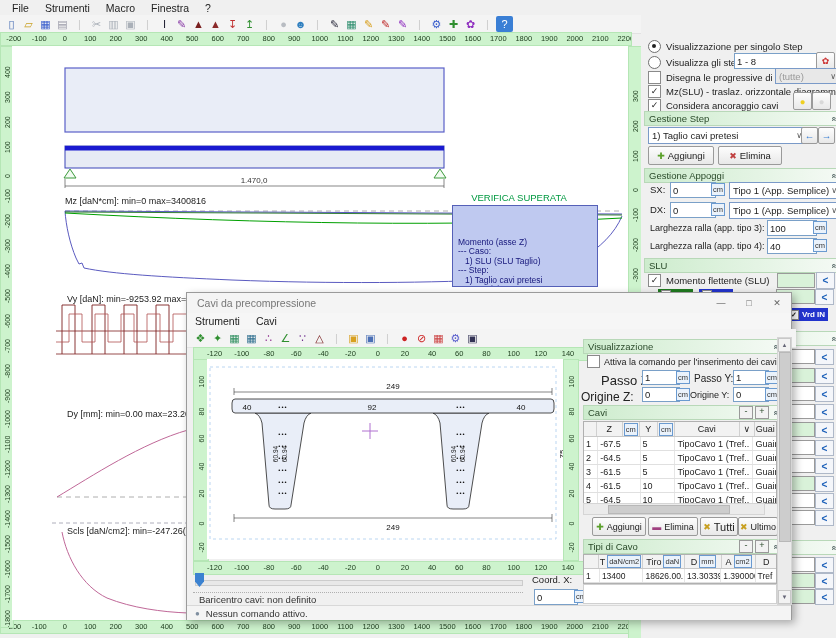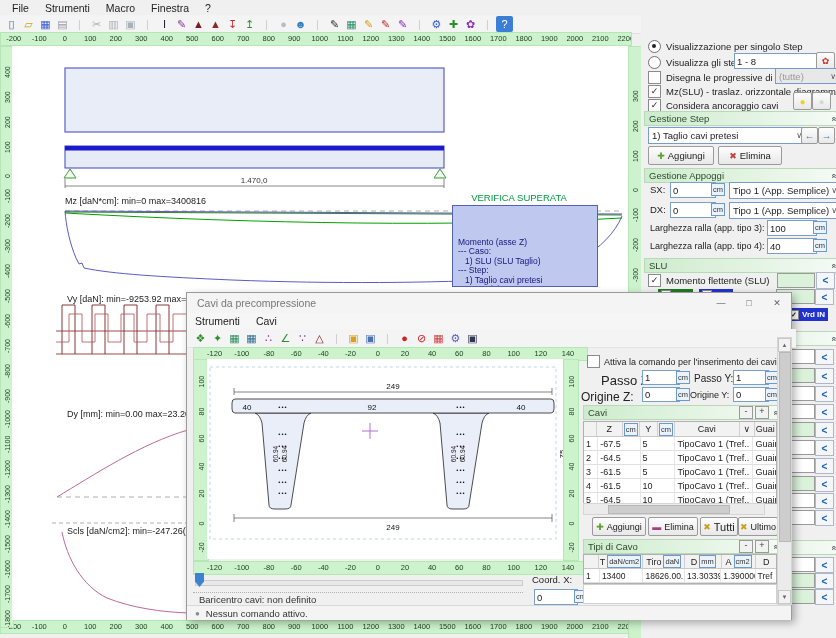--- a/index.html
+++ b/index.html
@@ -565,20 +565,24 @@
     <div class="lbl" style="left:345px;top:281px">Coord. X:</div>
     <div class="tbox ab" style="left:347px;top:296px;width:38px;height:14px">0</div>
     <span class="chip ab" style="left:387px;top:297px">cm</span>
     <div class="ab" style="left:6px;top:299px;width:330px;border-top:1px dotted #b0b0b0"></div>
     <div class="lbl" style="left:12px;top:301px;color:#333">Baricentro cavi: non definito</div>
     <div class="statusbar ab">
       <span style="margin-left:8px;color:#7f8fa0;font-size:8px">●</span>
       <span style="margin-left:6px">Nessun comando attivo.</span>
     </div>
 
+    <div class="sect ab" style="left:396px;top:46px;width:190px">
+      <span>Visualizzazione</span>
+      <span class="collapse">«</span>
+    </div>
     <div class="ab" style="left:400px;top:62px;display:flex;gap:4px;align-items:center">
       <span class="cb"></span>
       <span style="font-size:9px;white-space:nowrap">Attiva la comando per l'inserimento dei cavi</span>
     </div>
     <div class="lbl" style="left:414px;top:80px;font-size:13px">Passo Z:</div>
     <div class="tbox ab" style="left:455px;top:77px;width:32px;height:13px">1</div>
     <span class="chip ab" style="left:489px;top:78px">cm</span>
     <div class="lbl" style="left:507px;top:80px;font-size:10px">Passo Y:</div>
     <div class="tbox ab" style="left:546px;top:77px;width:30px;height:13px">1</div>
     <span class="chip ab" style="left:578px;top:78px">cm</span>

